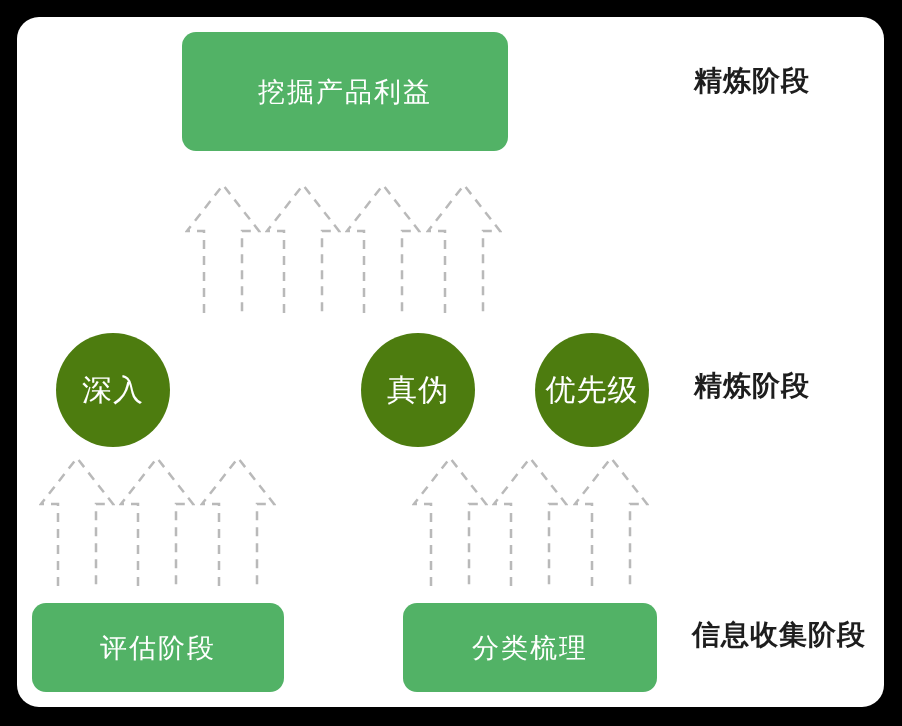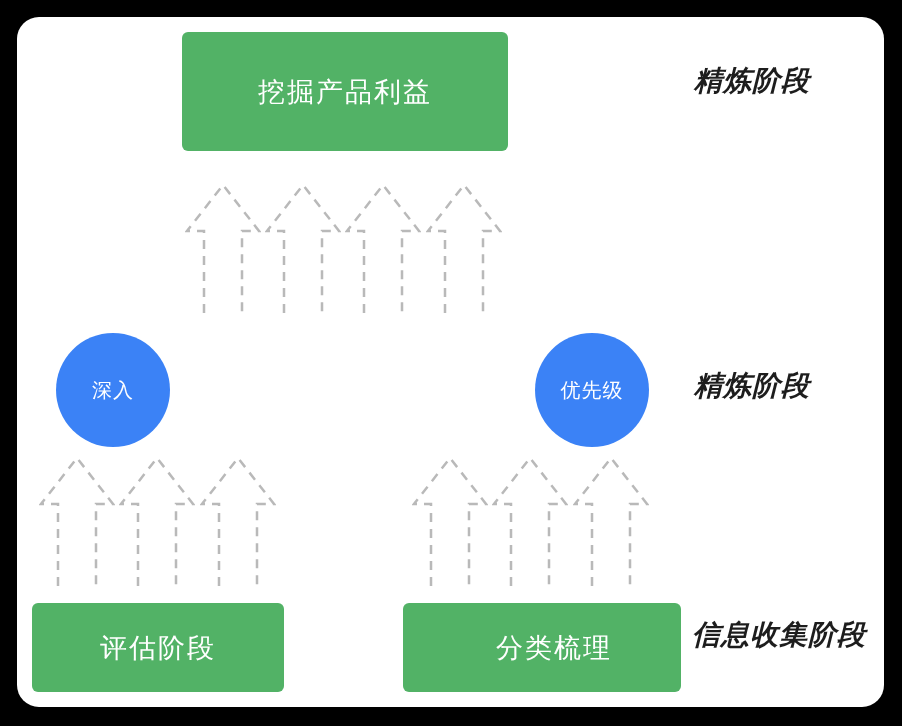--- a/index.html
+++ b/index.html
@@ -20,21 +20,21 @@
     left: 17px;
     top: 17px;
     width: 867px;
     height: 690px;
     background: #ffffff;
     border-radius: 22px;
   }
   .green-box {
     position: absolute;
     background: #52b266;
-    border-radius: 6px;
+    border-radius: 14px;
     color: #ffffff;
     display: flex;
     flex-direction: column;
     align-items: center;
     justify-content: center;
     font-size: 27px;
     font-weight: 500;
     letter-spacing: 2px;
     line-height: 40px;
     text-align: center;
@@ -49,50 +49,48 @@
     left: 32px;
     top: 603px;
     width: 252px;
     height: 89px;
   }
   .bottom-box-right {
     left: 403px;
     top: 603px;
     width: 254px;
     height: 89px;
-    padding-left: 24px;
   }
   .circle {
     position: absolute;
     top: 333px;
     width: 114px;
     height: 114px;
     border-radius: 50%;
-    background: #3b82f6;
+    background: #4d7c0f;
     color: #ffffff;
     display: flex;
     align-items: center;
     justify-content: center;
-    font-size: 20px;
+    font-size: 30px;
     font-weight: 500;
     letter-spacing: 1px;
   }
   .circle-1 { left: 56px; }
   .circle-2 { left: 208px; }
   .circle-3 { left: 361px; }
   .circle-4 { left: 535px; }
   .stage-label {
     position: absolute;
     left: 694px;
     color: #1d1d1d;
     font-size: 28px;
     font-weight: 700;
     letter-spacing: 1px;
     white-space: nowrap;
-    font-style: italic;
   }
   .stage-label-1 { top: 62px; }
   .stage-label-2 { top: 367px; }
   .stage-label-3 { top: 616px; left: 692px; }
   .arrow {
     position: absolute;
     width: 76px;
     height: 132px;
   }
   .svg-defs { position: absolute; width: 0; height: 0; }
@@ -140,20 +138,21 @@
     </svg>
   <svg class="arrow" style="left:573px;top:456px" viewBox="0 0 76 132">
       <use href="#block-arrow"></use>
     </svg>
 
   <div class="green-box top-box">
     <div>挖掘产品利益</div>
   </div>
 
   <div class="circle circle-1">深入</div>
+  <div class="circle circle-3">真伪</div>
   <div class="circle circle-4">优先级</div>
 
   <div class="green-box bottom-box-left">评估阶段</div>
   <div class="green-box bottom-box-right">分类梳理</div>
 
   <div class="stage-label stage-label-1">精炼阶段</div>
   <div class="stage-label stage-label-2">精炼阶段</div>
   <div class="stage-label stage-label-3">信息收集阶段</div>
 </div>
 

